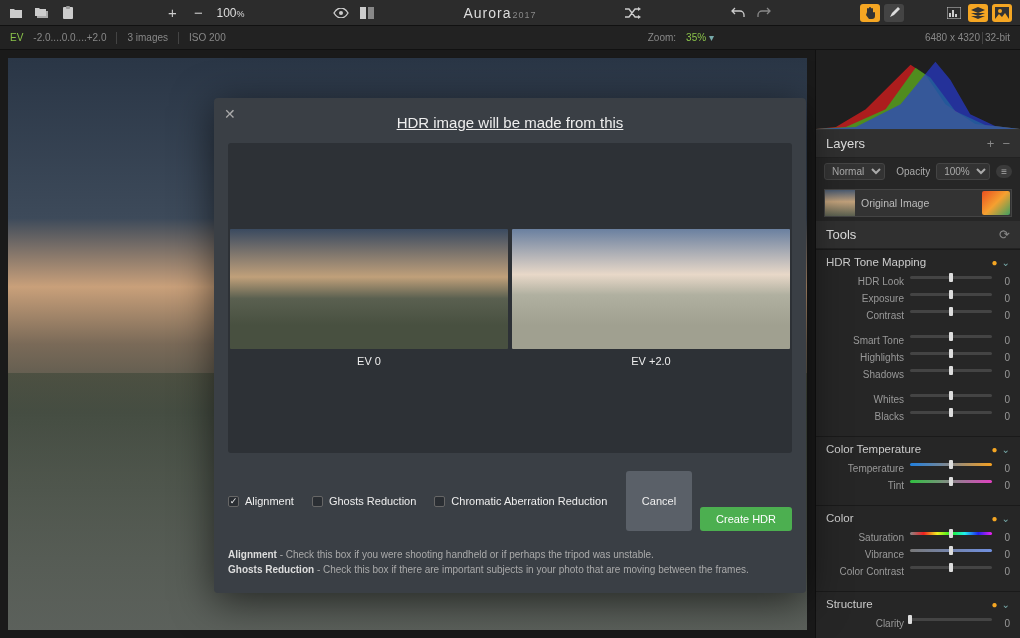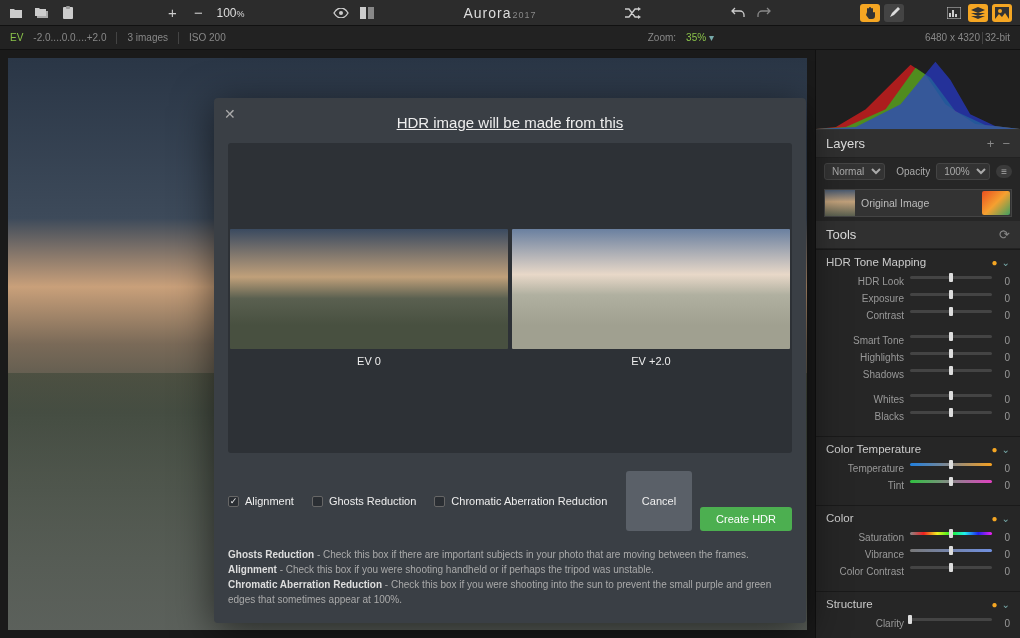--- a/index.html
+++ b/index.html
@@ -235,23 +235,22 @@
         <label class="chk">
             <span class="box"></span>
             <span>Chromatic Aberration Reduction</span>
           </label>
         <div class="modal-btns">
           <button class="mbtn cancel">Cancel</button>
           <button class="mbtn create">Create HDR</button>
         </div>
       </div>
       <div class="modal-hints">
+        <div><b>Alignment</b><span> - Check this box if you were shooting handheld or if perhaps the tripod was unstable.</span></div>
         <div><b>Ghosts Reduction</b><span> - Check this box if there are important subjects in your photo that are moving between the frames.</span></div>
-        <div><b>Alignment</b><span> - Check this box if you were shooting handheld or if perhaps the tripod was unstable.</span></div>
-        <div><b>Chromatic Aberration Reduction</b><span> - Check this box if you were shooting into the sun to prevent the small purple and green edges that sometimes appear at 100%.</span></div>
       </div>
     </div>
   </div>
 
   <div class="panel">
     <div class="histo">
       <svg viewBox="0 0 205 80" preserveAspectRatio="none">
         <path d="M0 80 L20 78 L50 60 L75 35 L95 15 L110 25 L130 55 L160 75 L205 80 Z" fill="rgba(220,30,30,.75)"></path>
         <path d="M0 80 L30 78 L70 60 L100 18 L115 28 L140 62 L170 76 L205 80 Z" fill="rgba(30,200,30,.65)"></path>
         <path d="M0 80 L40 78 L85 55 L120 12 L135 30 L155 65 L180 77 L205 80 Z" fill="rgba(40,60,220,.65)"></path>

